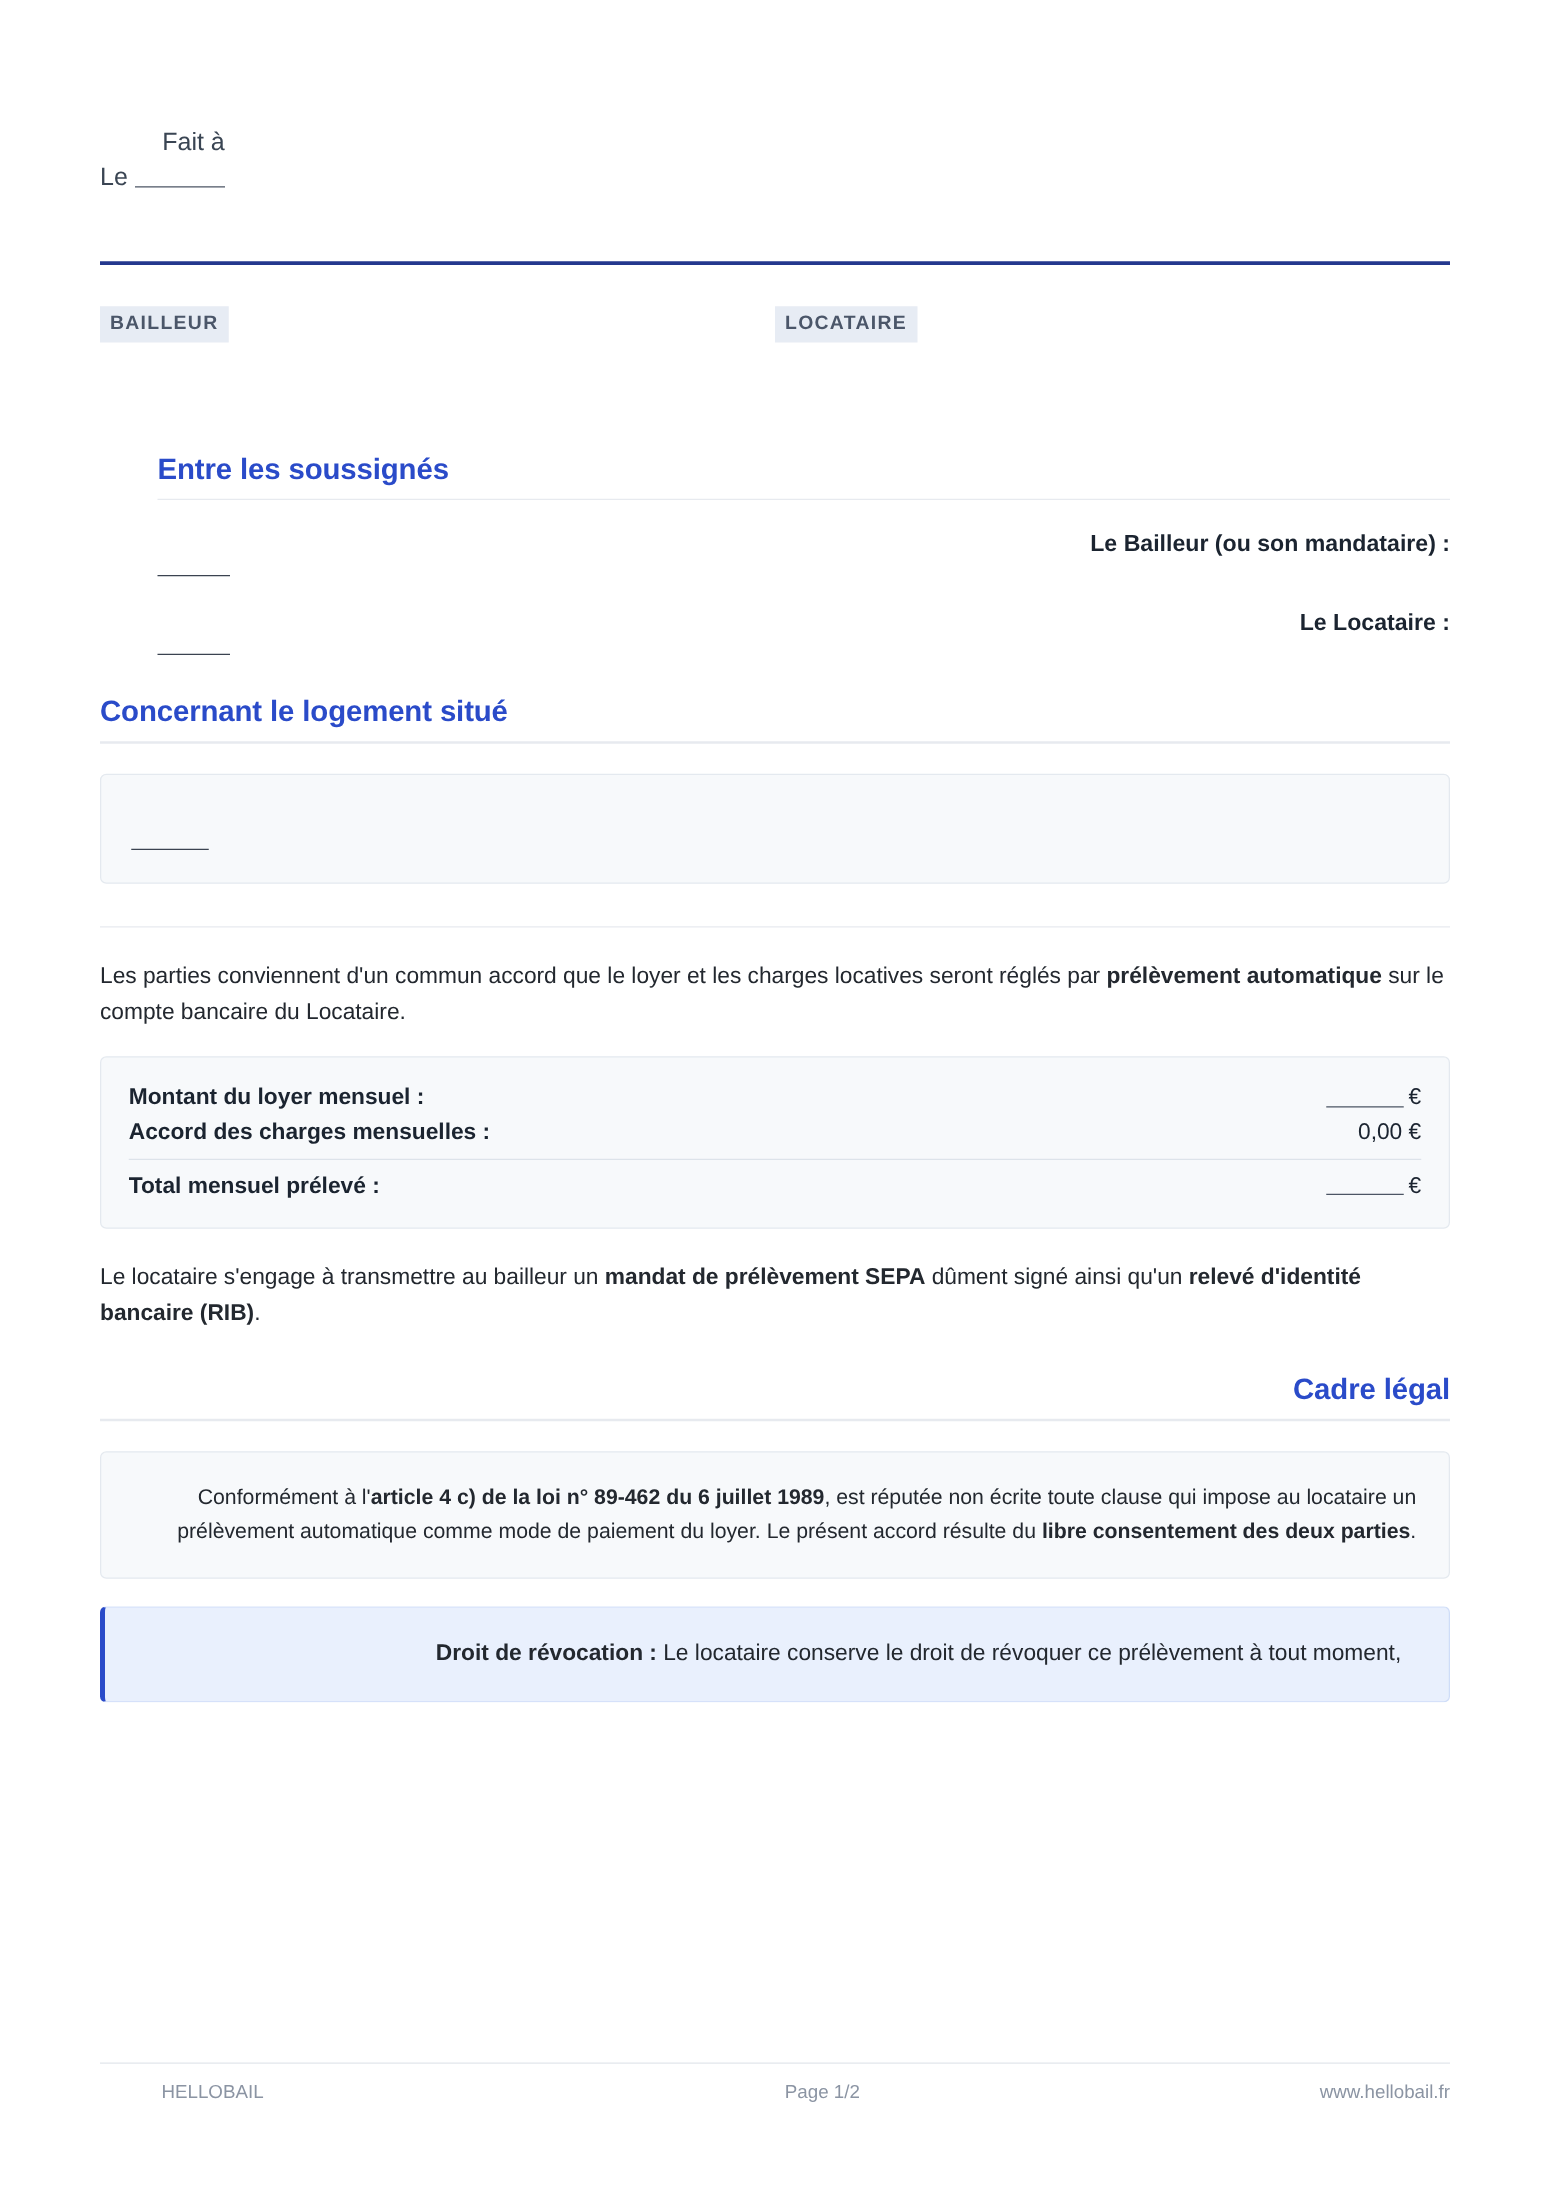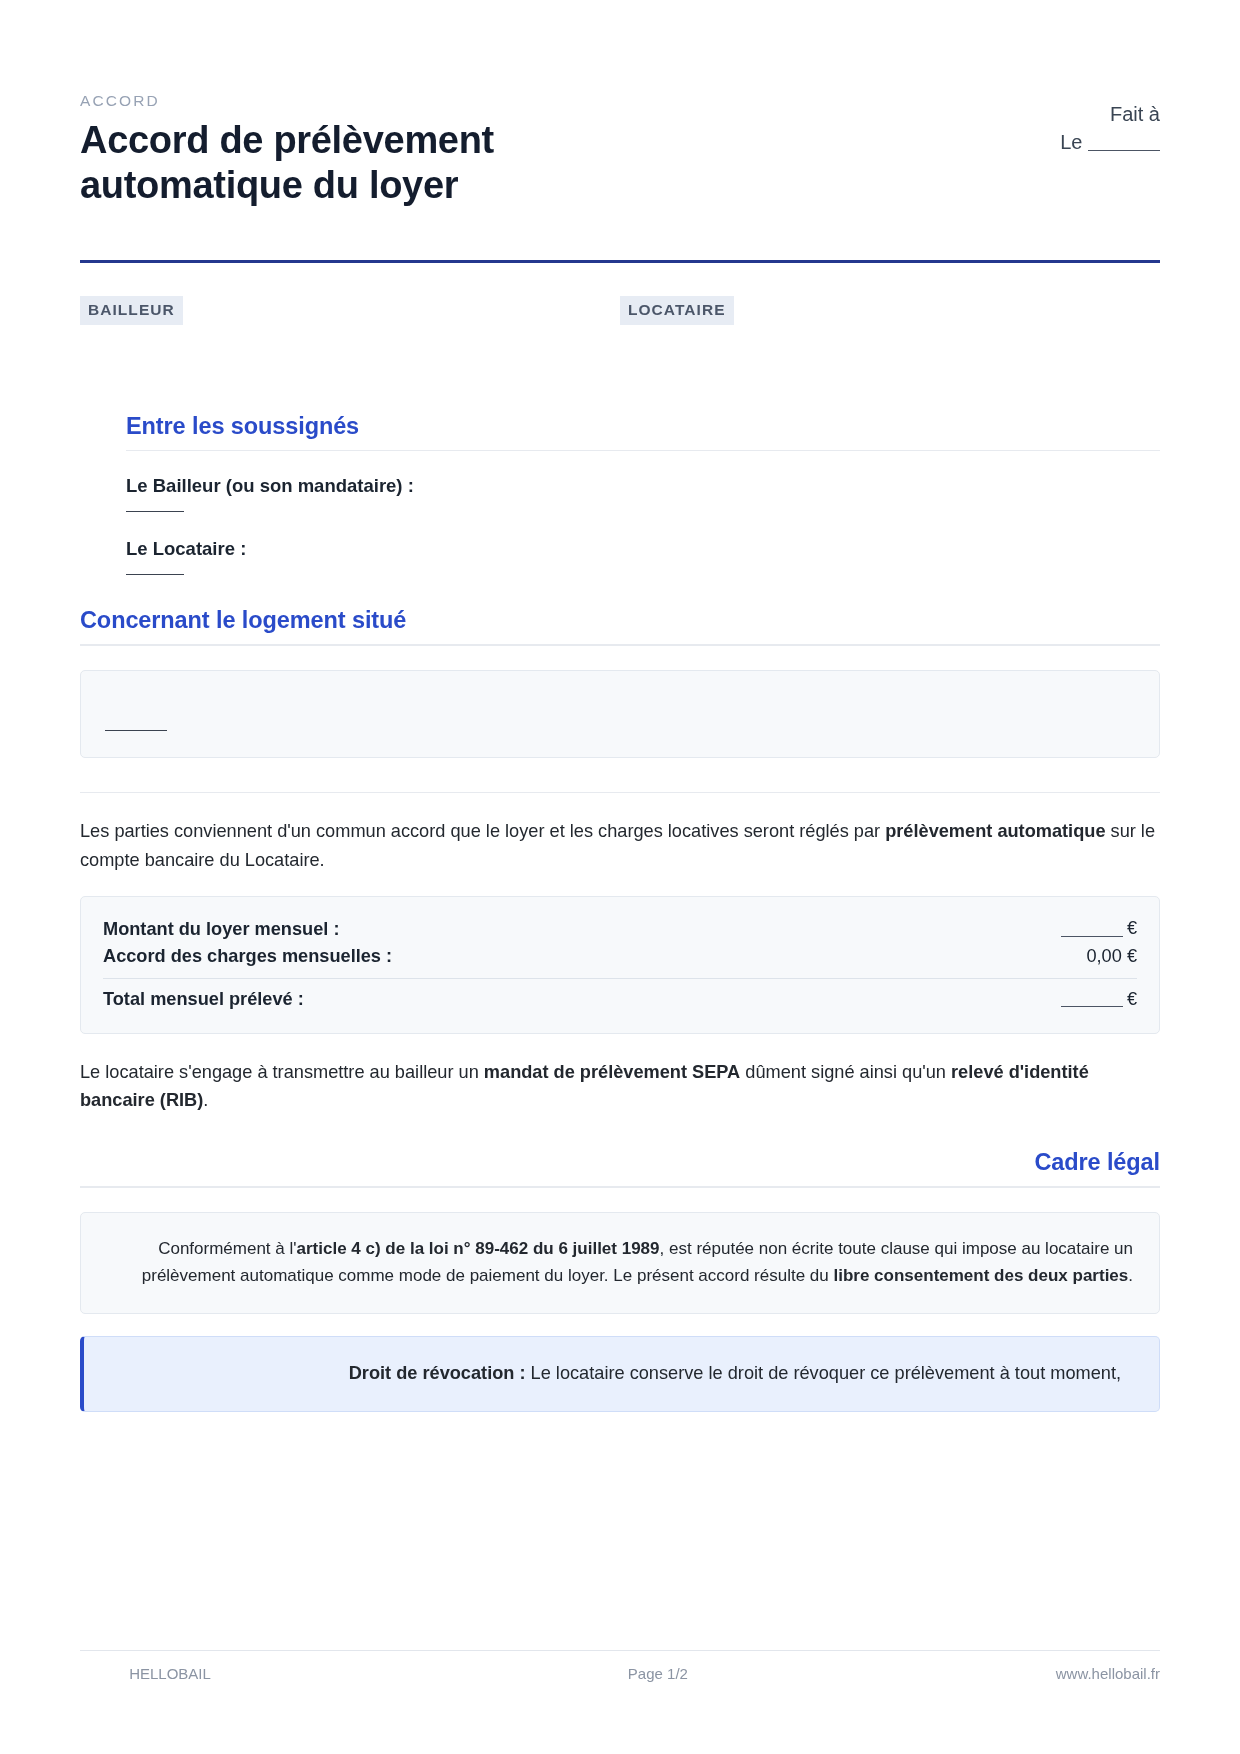--- a/index.html
+++ b/index.html
@@ -101,20 +101,21 @@
     background: #e7eaef;
     width: 100%;
     margin-bottom: 24px;
   }
 
   .field-label {
     font-size: 18.5px;
     font-weight: 700;
     color: #1b2430;
     margin: 0 0 14px 0;
+    text-align: right;
   }
   .blank-line {
     display: block;
     border-bottom: 1.6px solid #3b4350;
     width: 58px;
     height: 0;
     margin: 0 0 26px 0;
   }
 
   .soft-box {
@@ -136,21 +137,21 @@
   .body-text b { font-weight: 700; }
 
   
   .amounts {
     margin-top: 22px;
     padding: 18px 22px 20px 22px;
   }
   .amt-row {
     display: flex;
     justify-content: space-between;
-    align-items: flex-end;
+    align-items: flex-start;
     font-size: 18.2px;
     padding: 3px 0;
   }
   .amt-label { font-weight: 700; color: #1b2430; }
   .amt-value { color: #1b2430; white-space: nowrap; }
   .amt-value .blank-inline { width: 62px; margin-right: 4px; }
   .amt-sep {
     height: 1px;
     background: #dde3ea;
     margin: 8px 0 7px 0;
@@ -197,24 +198,20 @@
   .footer-center { flex: 1; text-align: center; }
   .footer-right { text-align: left; }
   .footer-left { min-width: 180px; text-align: center; }
 </style>
 </head>
 <body>
 
 <div class="page">
 
   <div class="doc-header">
-    <div class="header-left">
-      <div class="eyebrow">ACCORD</div>
-      <h1 class="doc-title">Accord de prélèvement automatique du loyer</h1>
-    </div>
     <div class="header-right">
       <span class="line">Fait à</span>
       <span class="line">
         <span>Le</span>
         <span class="blank-inline"></span>
       </span>
     </div>
   </div>
 
   <div class="header-rule"></div>

